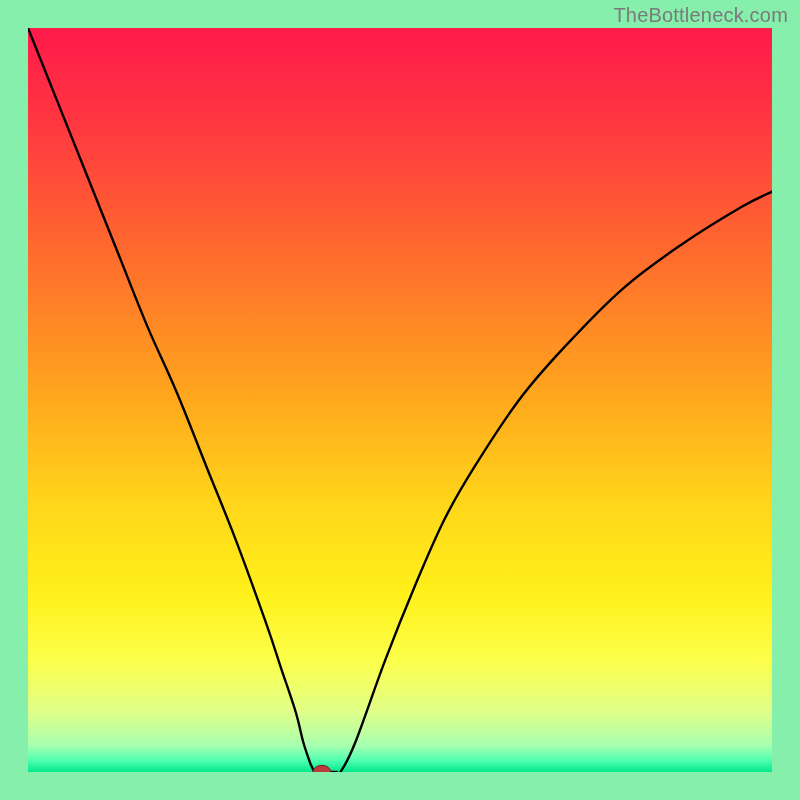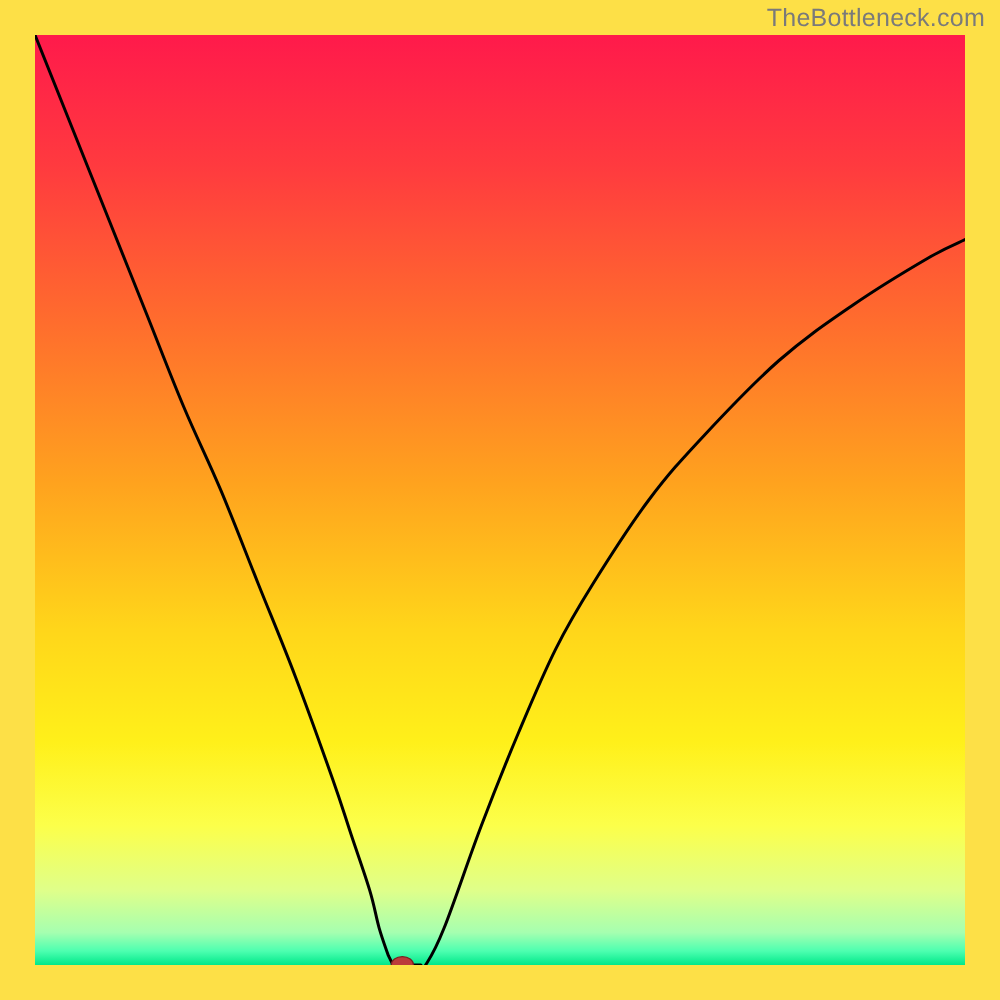--- a/index.html
+++ b/index.html
@@ -10,21 +10,21 @@
     background: #000;
     font-family: Arial, Helvetica, sans-serif;
     overflow: hidden;
   }
   .frame {
     position: absolute;
     left: 0;
     top: 0;
     width: 800px;
     height: 800px;
-    background: #fde047;
+    background: #86efac;
   }
   .watermark {
     position: absolute;
     top: 4px;
     right: 12px;
     color: #7a7a7a;
     font-size: 20px;
     font-weight: 500;
     letter-spacing: 0.2px;
     user-select: none;

